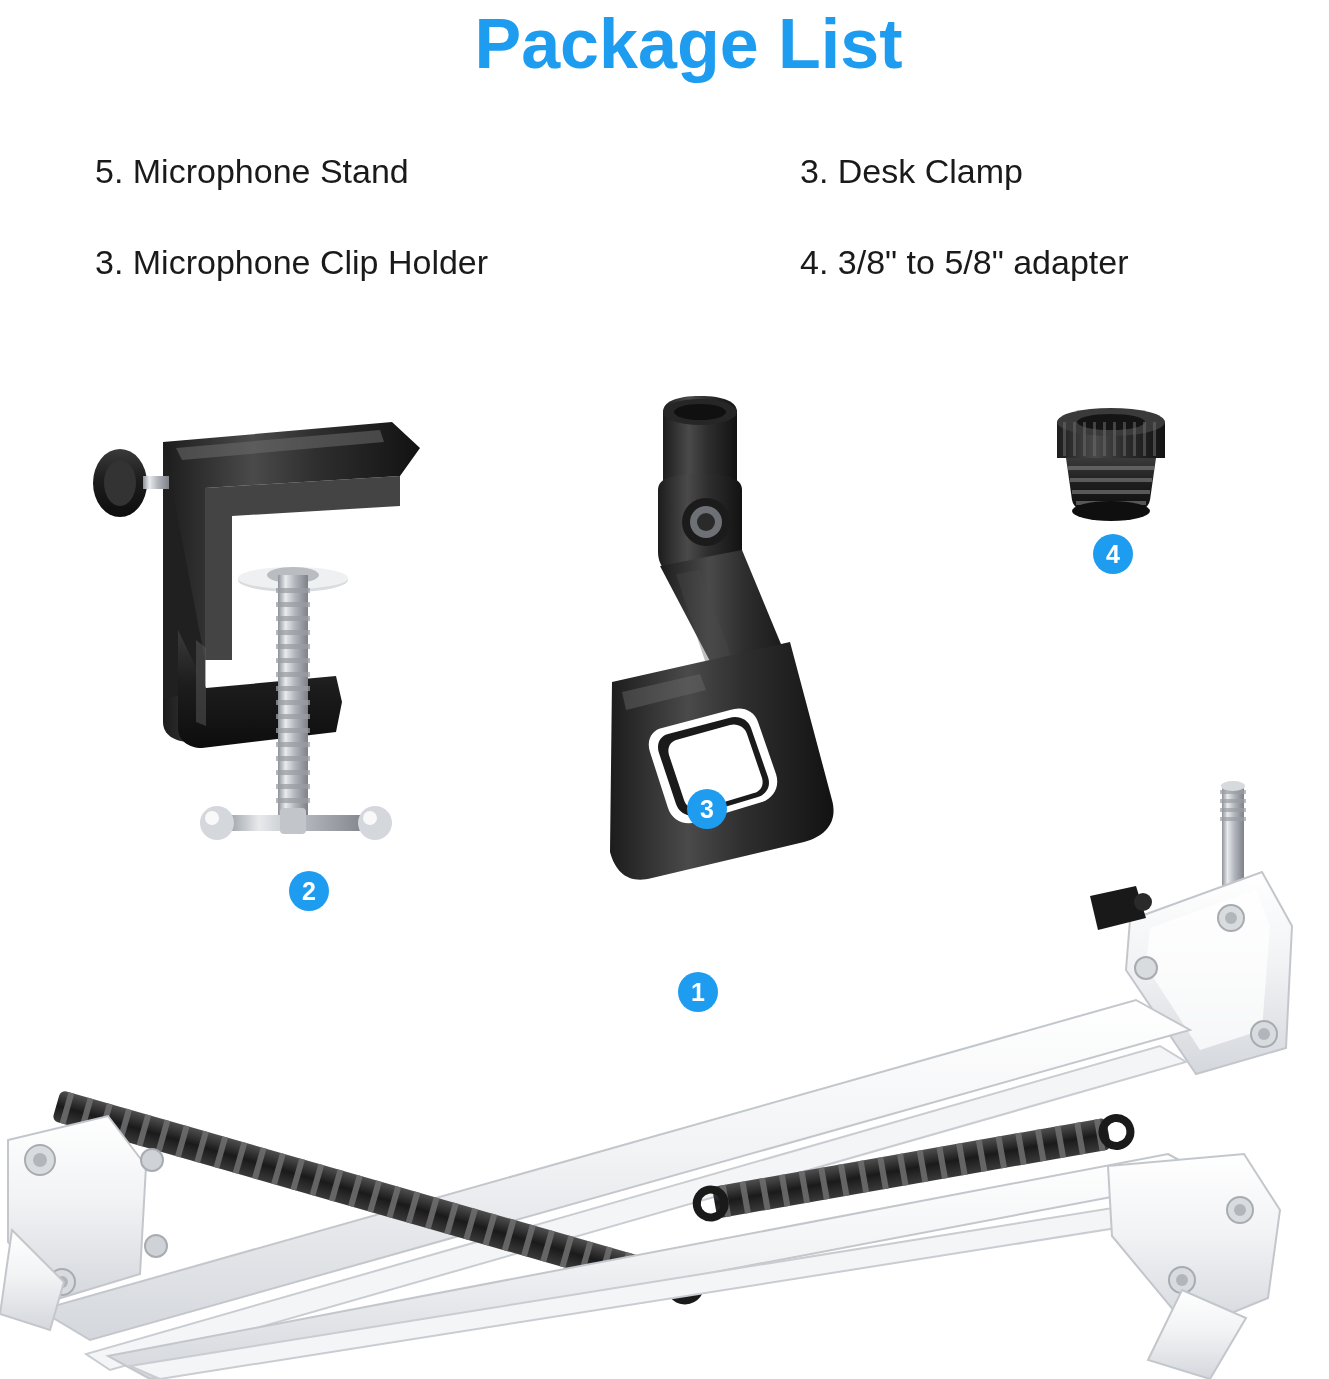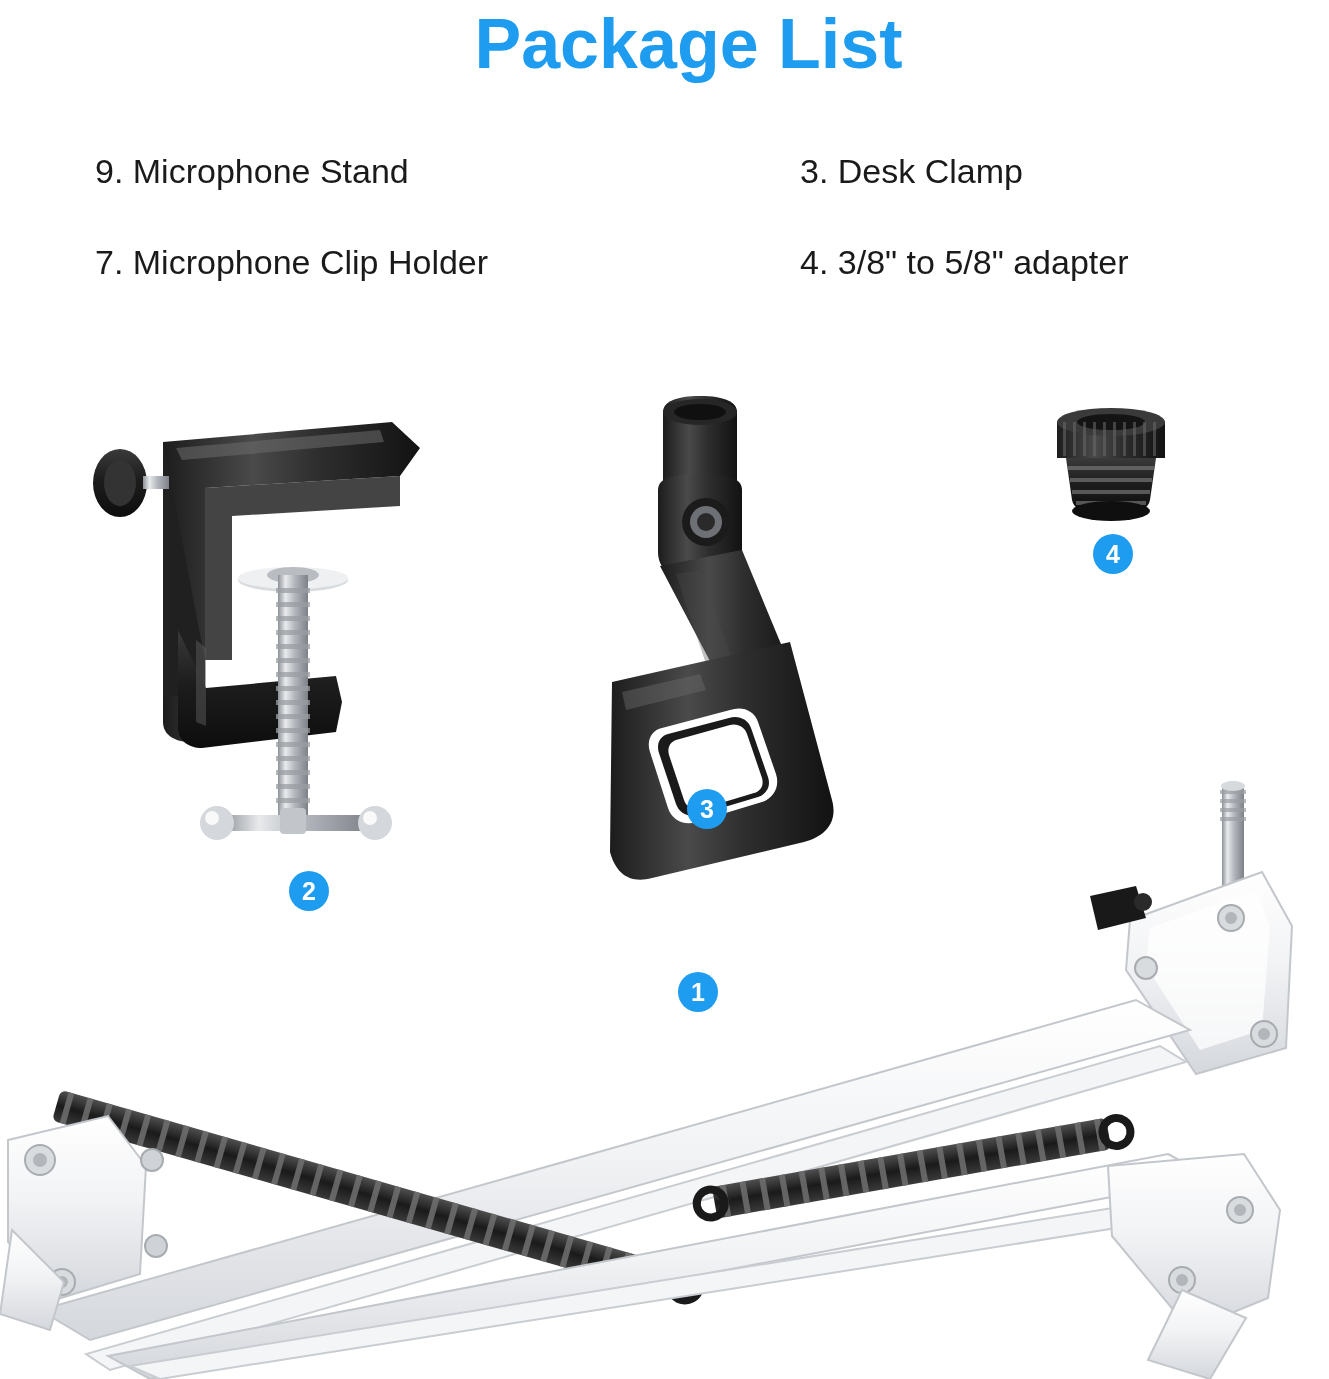--- a/index.html
+++ b/index.html
@@ -72,23 +72,23 @@
   }
   svg { display: block; }
 </style>
 </head>
 <body>
 
 <div id="page">
 
   <div class="title">Package List</div>
 
-  <div class="list-item li-1">9. Microphone Stand</div>
+  <div class="list-item li-1">5. Microphone Stand</div>
   <div class="list-item li-2">3. Desk Clamp</div>
-  <div class="list-item li-3">7. Microphone Clip Holder</div>
+  <div class="list-item li-3">3. Microphone Clip Holder</div>
   <div class="list-item li-4">4. 3/8" to 5/8" adapter</div>
 
   <div class="photo">
     <svg width="1329" height="1049" viewBox="0 0 1329 1049" xmlns="http://www.w3.org/2000/svg">
       <defs>
         <linearGradient id="darkMetal" x1="0" y1="0" x2="1" y2="0">
           <stop offset="0%" stop-color="#1c1c1c"></stop>
           <stop offset="35%" stop-color="#4a4a4a"></stop>
           <stop offset="60%" stop-color="#2e2e2e"></stop>
           <stop offset="100%" stop-color="#121212"></stop>

